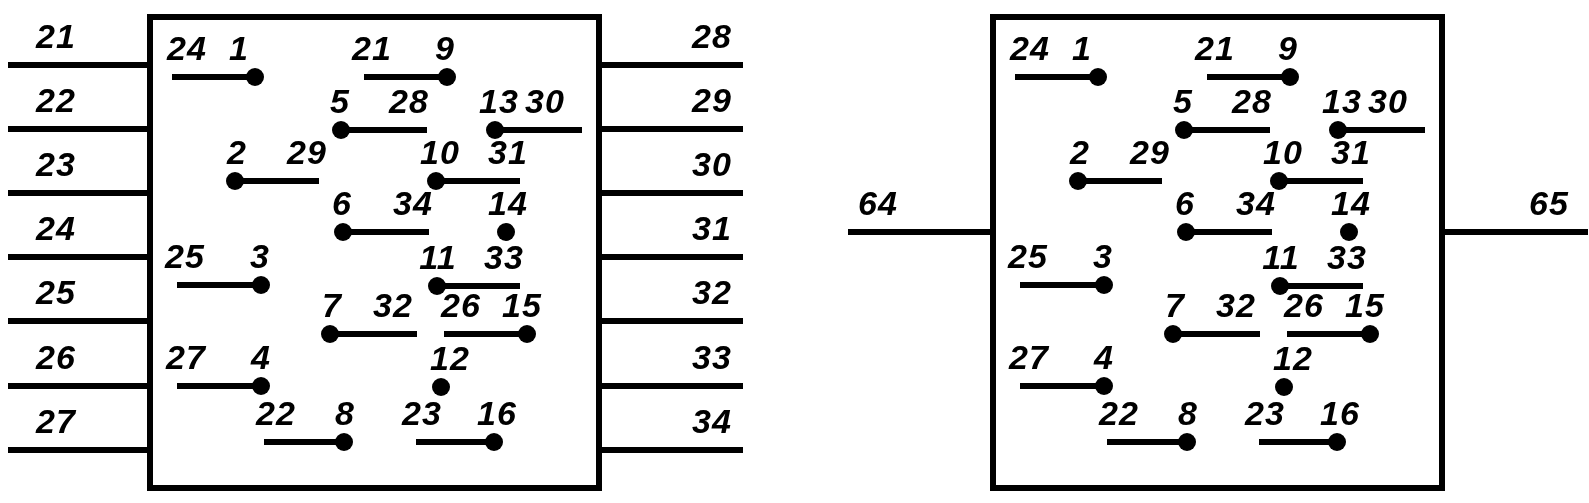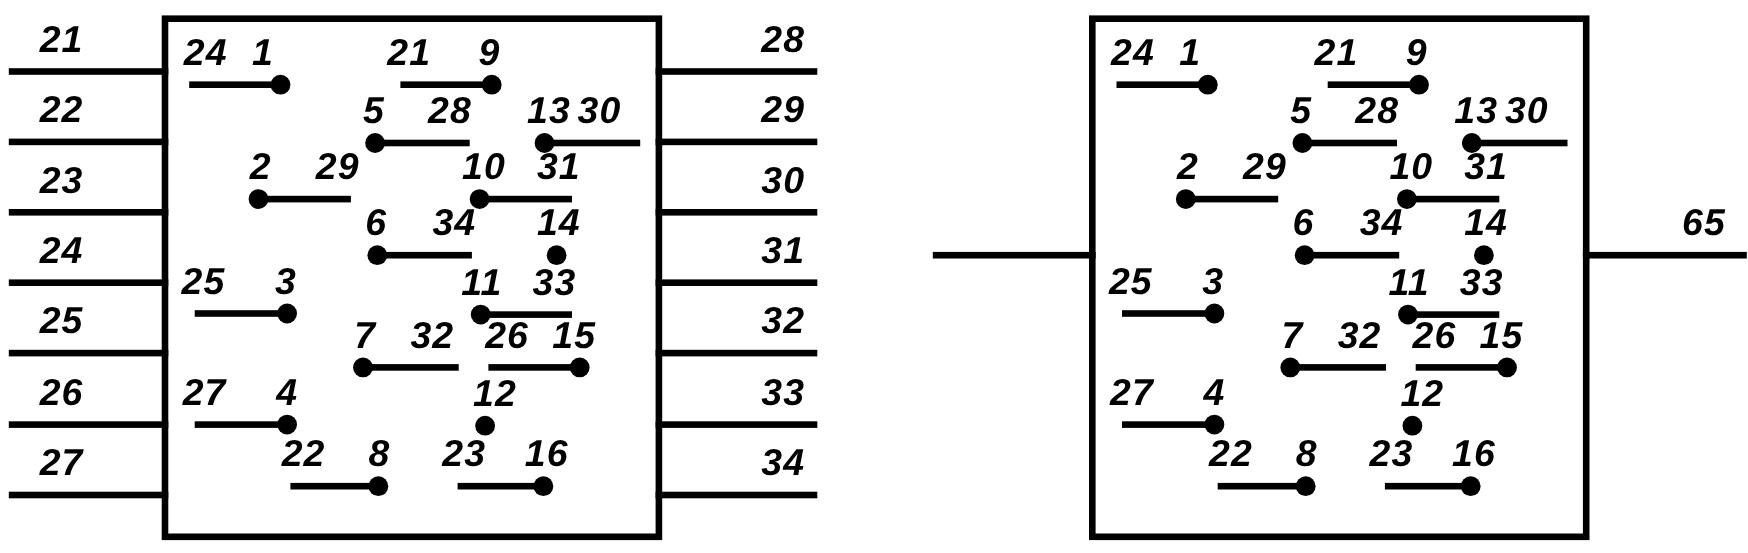--- a/index.html
+++ b/index.html
@@ -130,20 +130,21 @@
     <div class="h-line" style="left: 264px; top: 439px; width: 80px; background: rgb(0, 0, 0);"></div>
     <div class="dot" style="left: 335px; top: 433px; background: rgb(0, 0, 0);"></div>
     <div class="lbl" style="left: 226px; top: 396px;">22</div>
     <div class="lbl" style="left: 295px; top: 396px;">8</div>
     <div class="h-line" style="left: 416px; top: 439px; width: 78px; background: rgb(0, 0, 0);"></div>
     <div class="dot" style="left: 485px; top: 433px; background: rgb(0, 0, 0);"></div>
     <div class="lbl" style="left: 372px; top: 396px;">23</div>
     <div class="lbl" style="left: 447px; top: 396px;">16</div>
     <div class="block-rect" style="left: 990px; top: 14px; width: 455px; height: 477px; border-color: rgb(0, 0, 0);"></div>
     <div class="h-line" style="left: 848px; top: 229px; width: 148px; background: rgb(0, 0, 0);"></div>
+    <div class="lbl" style="left: 828px; top: 186px;">64</div>
     <div class="h-line" style="left: 1439px; top: 229px; width: 149px; background: rgb(0, 0, 0);"></div>
     <div class="lbl" style="left: 1499px; top: 186px;">65</div>
     <div class="h-line" style="left: 1015px; top: 74px; width: 83px; background: rgb(0, 0, 0);"></div>
     <div class="dot" style="left: 1089px; top: 68px; background: rgb(0, 0, 0);"></div>
     <div class="lbl" style="left: 980px; top: 31px;">24</div>
     <div class="lbl" style="left: 1032px; top: 31px;">1</div>
     <div class="h-line" style="left: 1207px; top: 74px; width: 83px; background: rgb(0, 0, 0);"></div>
     <div class="dot" style="left: 1281px; top: 68px; background: rgb(0, 0, 0);"></div>
     <div class="lbl" style="left: 1165px; top: 31px;">21</div>
     <div class="lbl" style="left: 1238px; top: 31px;">9</div>

